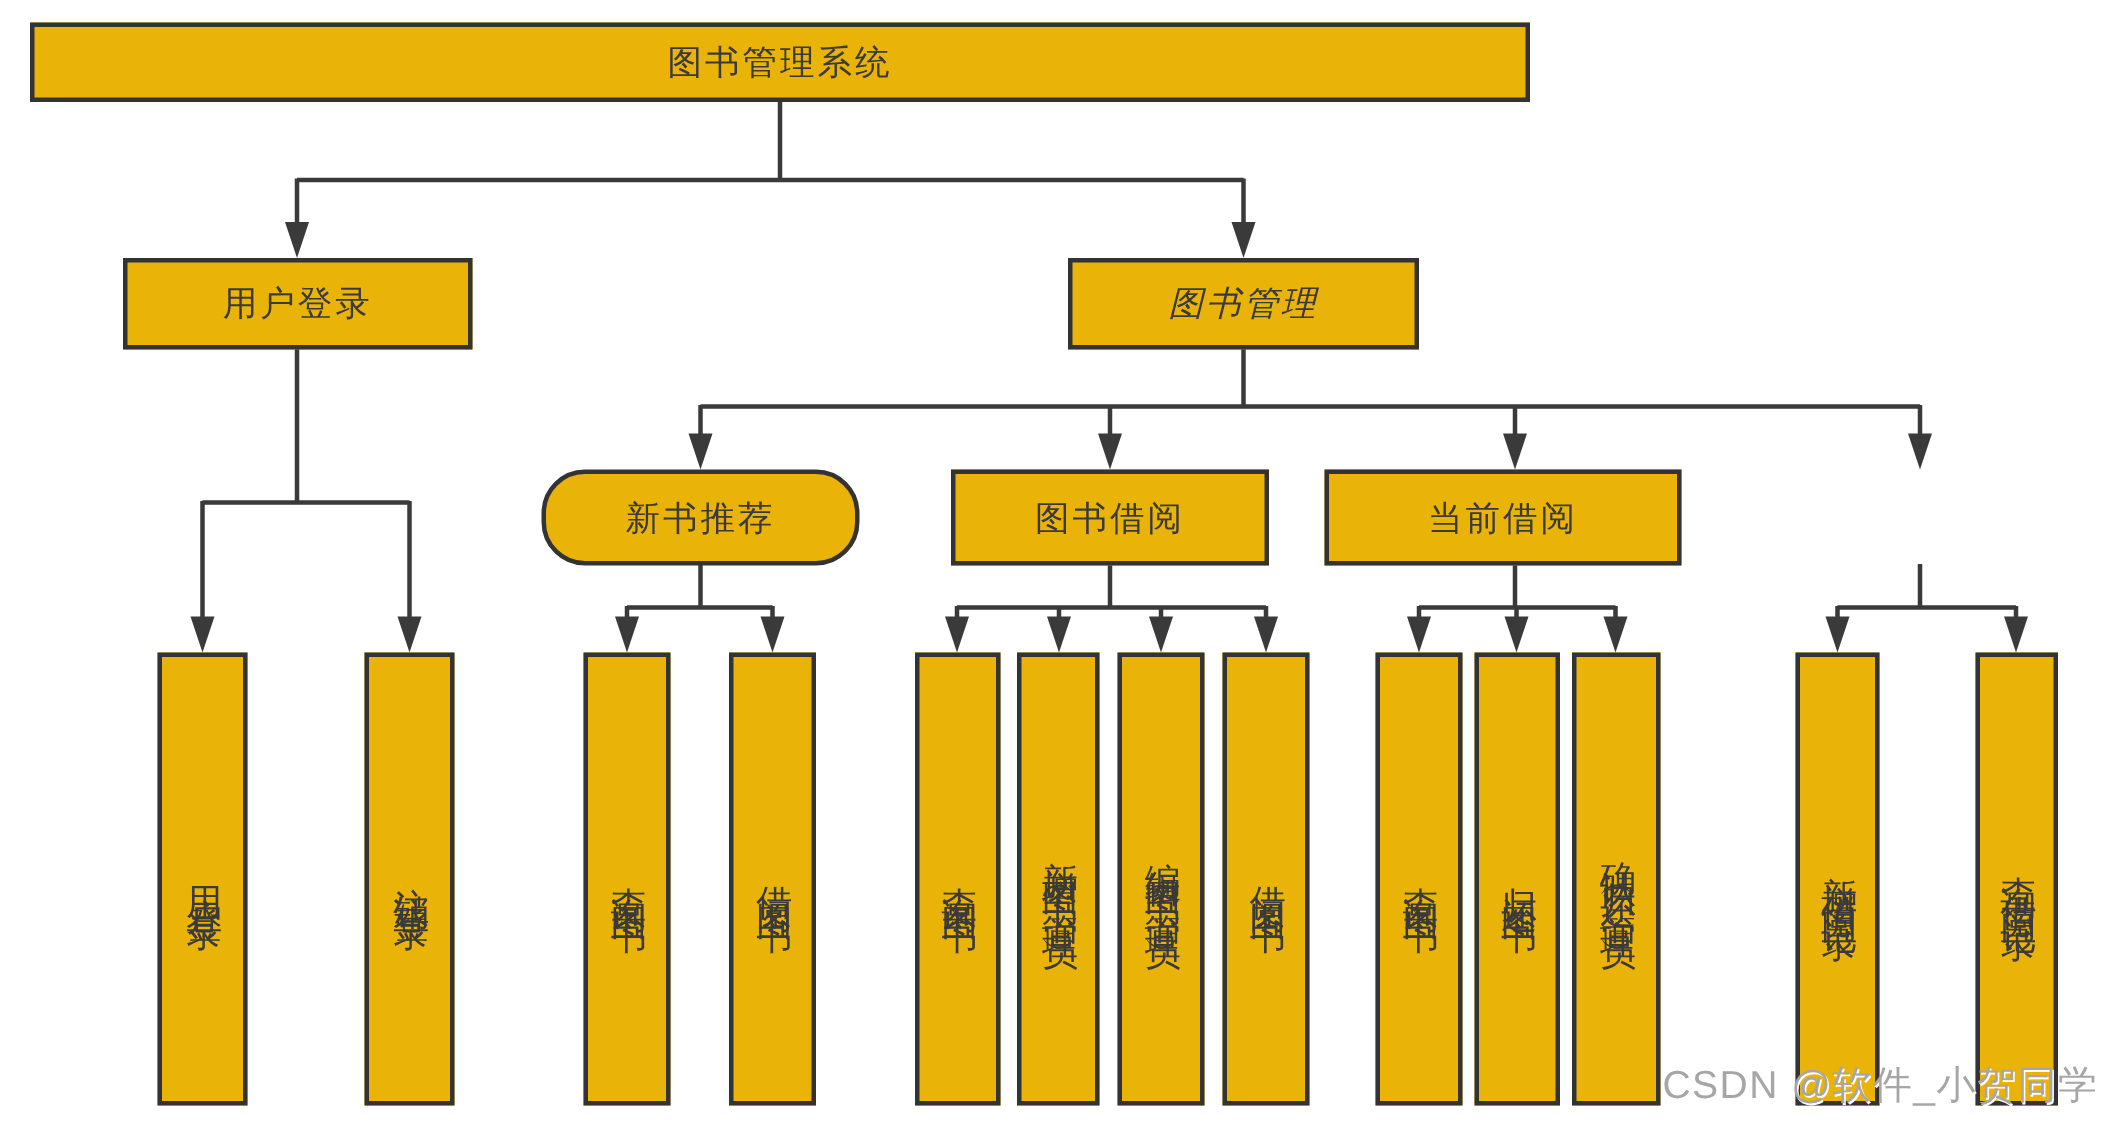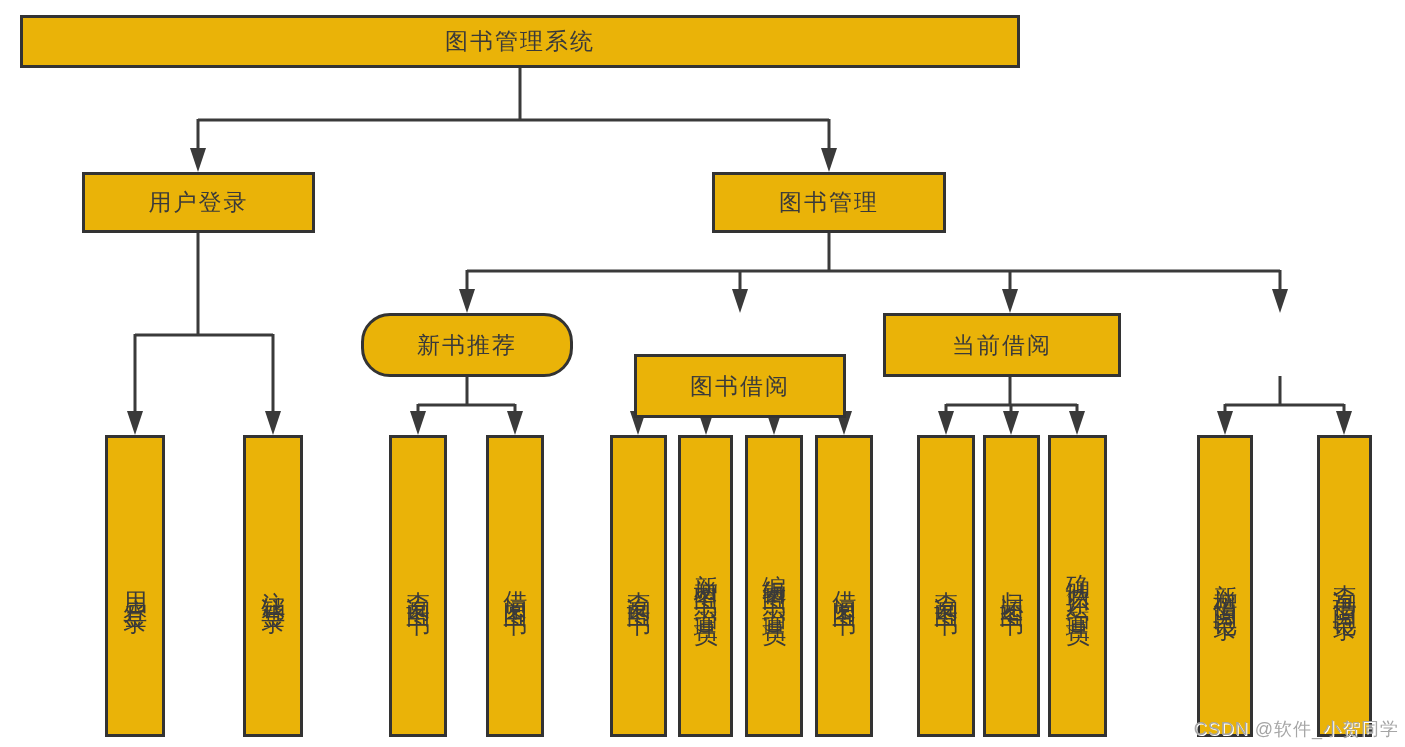--- a/index.html
+++ b/index.html
@@ -41,21 +41,21 @@
     text-orientation: mixed;
     font-size: 24px;
     line-height: 1.1;
     letter-spacing: 7px;
     white-space: nowrap;
   }
   .watermark {
     position: absolute;
     right: 6px;
     bottom: 6px;
-    font-size: 18px;
+    font-size: 26px;
     color: #a6a6a6;
     text-shadow: 1px 1px 0 #ffffff;
     letter-spacing: 1px;
   }
 </style>
 </head>
 <body>
 
 <div class="canvas">
 
@@ -118,28 +118,28 @@
     </g>
   </svg>
 
   <div class="box" style="left:20px; top:15px; width:1000px; height:53px;">
     <span class="label">图书管理系统</span>
   </div>
 
   <div class="box" style="left:82px; top:172px; width:233px; height:61px;">
     <span class="label">用户登录</span>
   </div>
-  <div class="box" style="left:712px; top:172px; width:234px; height:61px;">
+  <div class="box" style="left:712px; top:172px; width:234px; height:61px;font-style:italic;">
     <span class="label">图书管理</span>
   </div>
 
   <div class="box" style="left:361px; top:313px; width:212px; height:64px;border-radius:29px;">
     <span class="label">新书推荐</span>
   </div>
-  <div class="box" style="left:634px; top:313px; width:212px; height:64px;margin-top:41px;">
+  <div class="box" style="left:634px; top:313px; width:212px; height:64px;">
     <span class="label">图书借阅</span>
   </div>
   <div class="box" style="left:883px; top:313px; width:238px; height:64px;">
     <span class="label">当前借阅</span>
   </div>
 
   <div class="box vbox" style="left:105px; top:435px; width:60px; height:302px;">
     <span class="vlabel">用户登录</span>
   </div>
   <div class="box vbox" style="left:243px; top:435px; width:60px; height:302px;">

